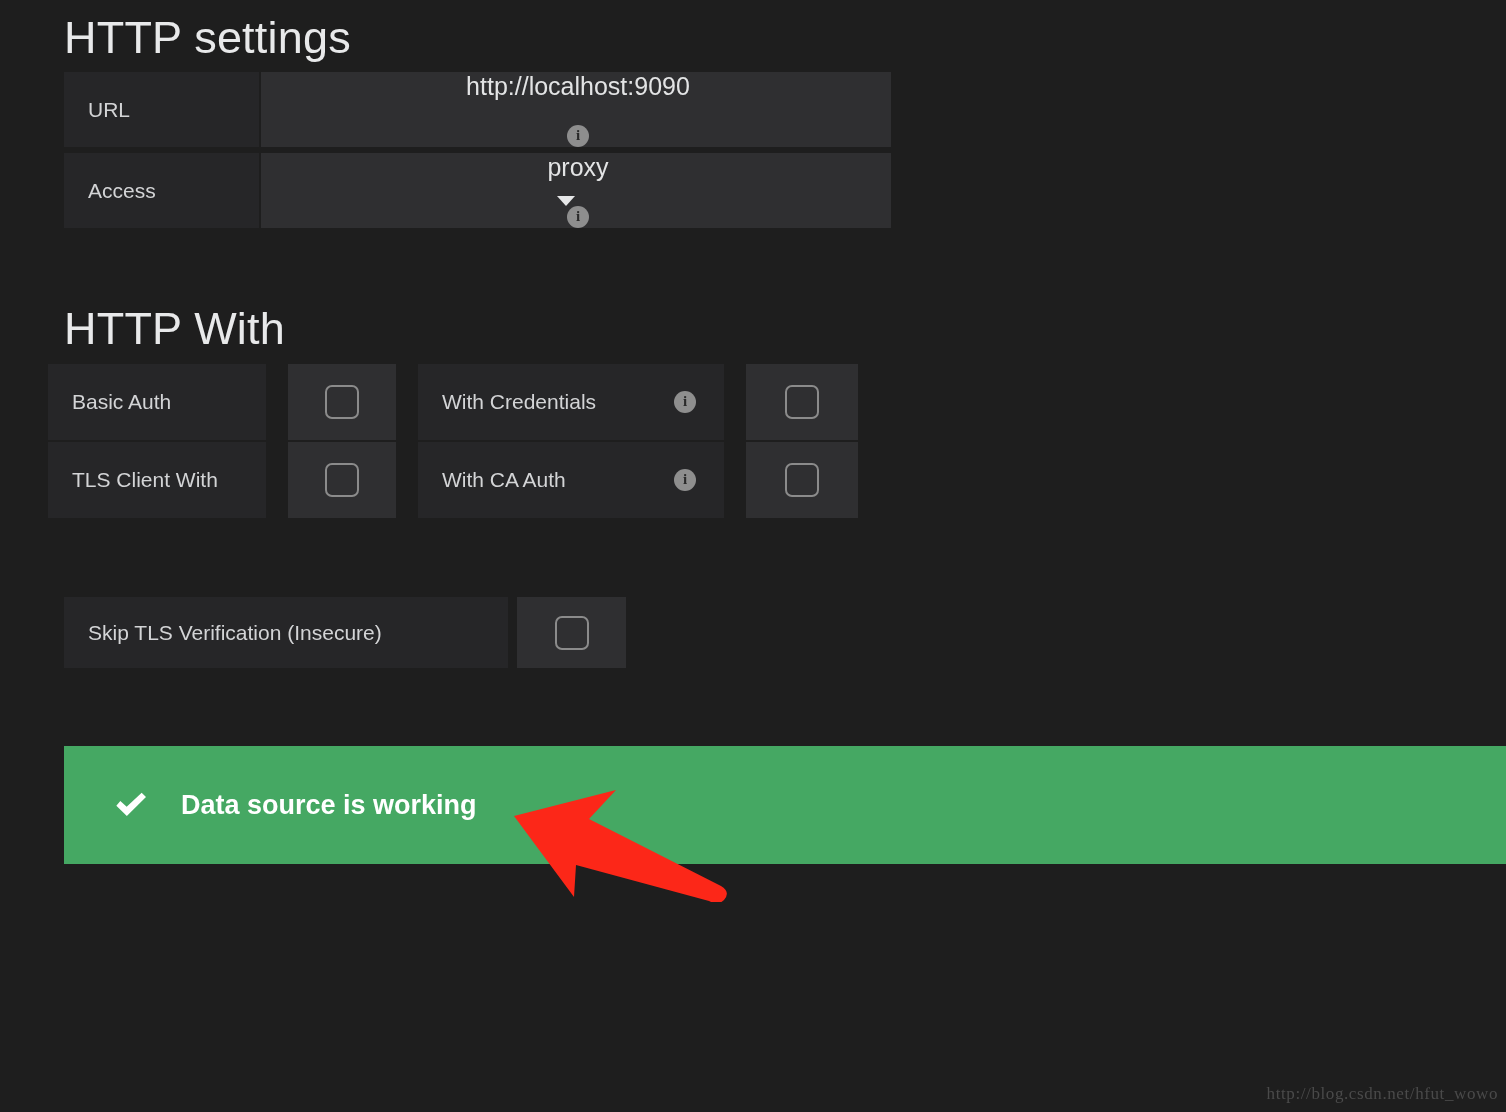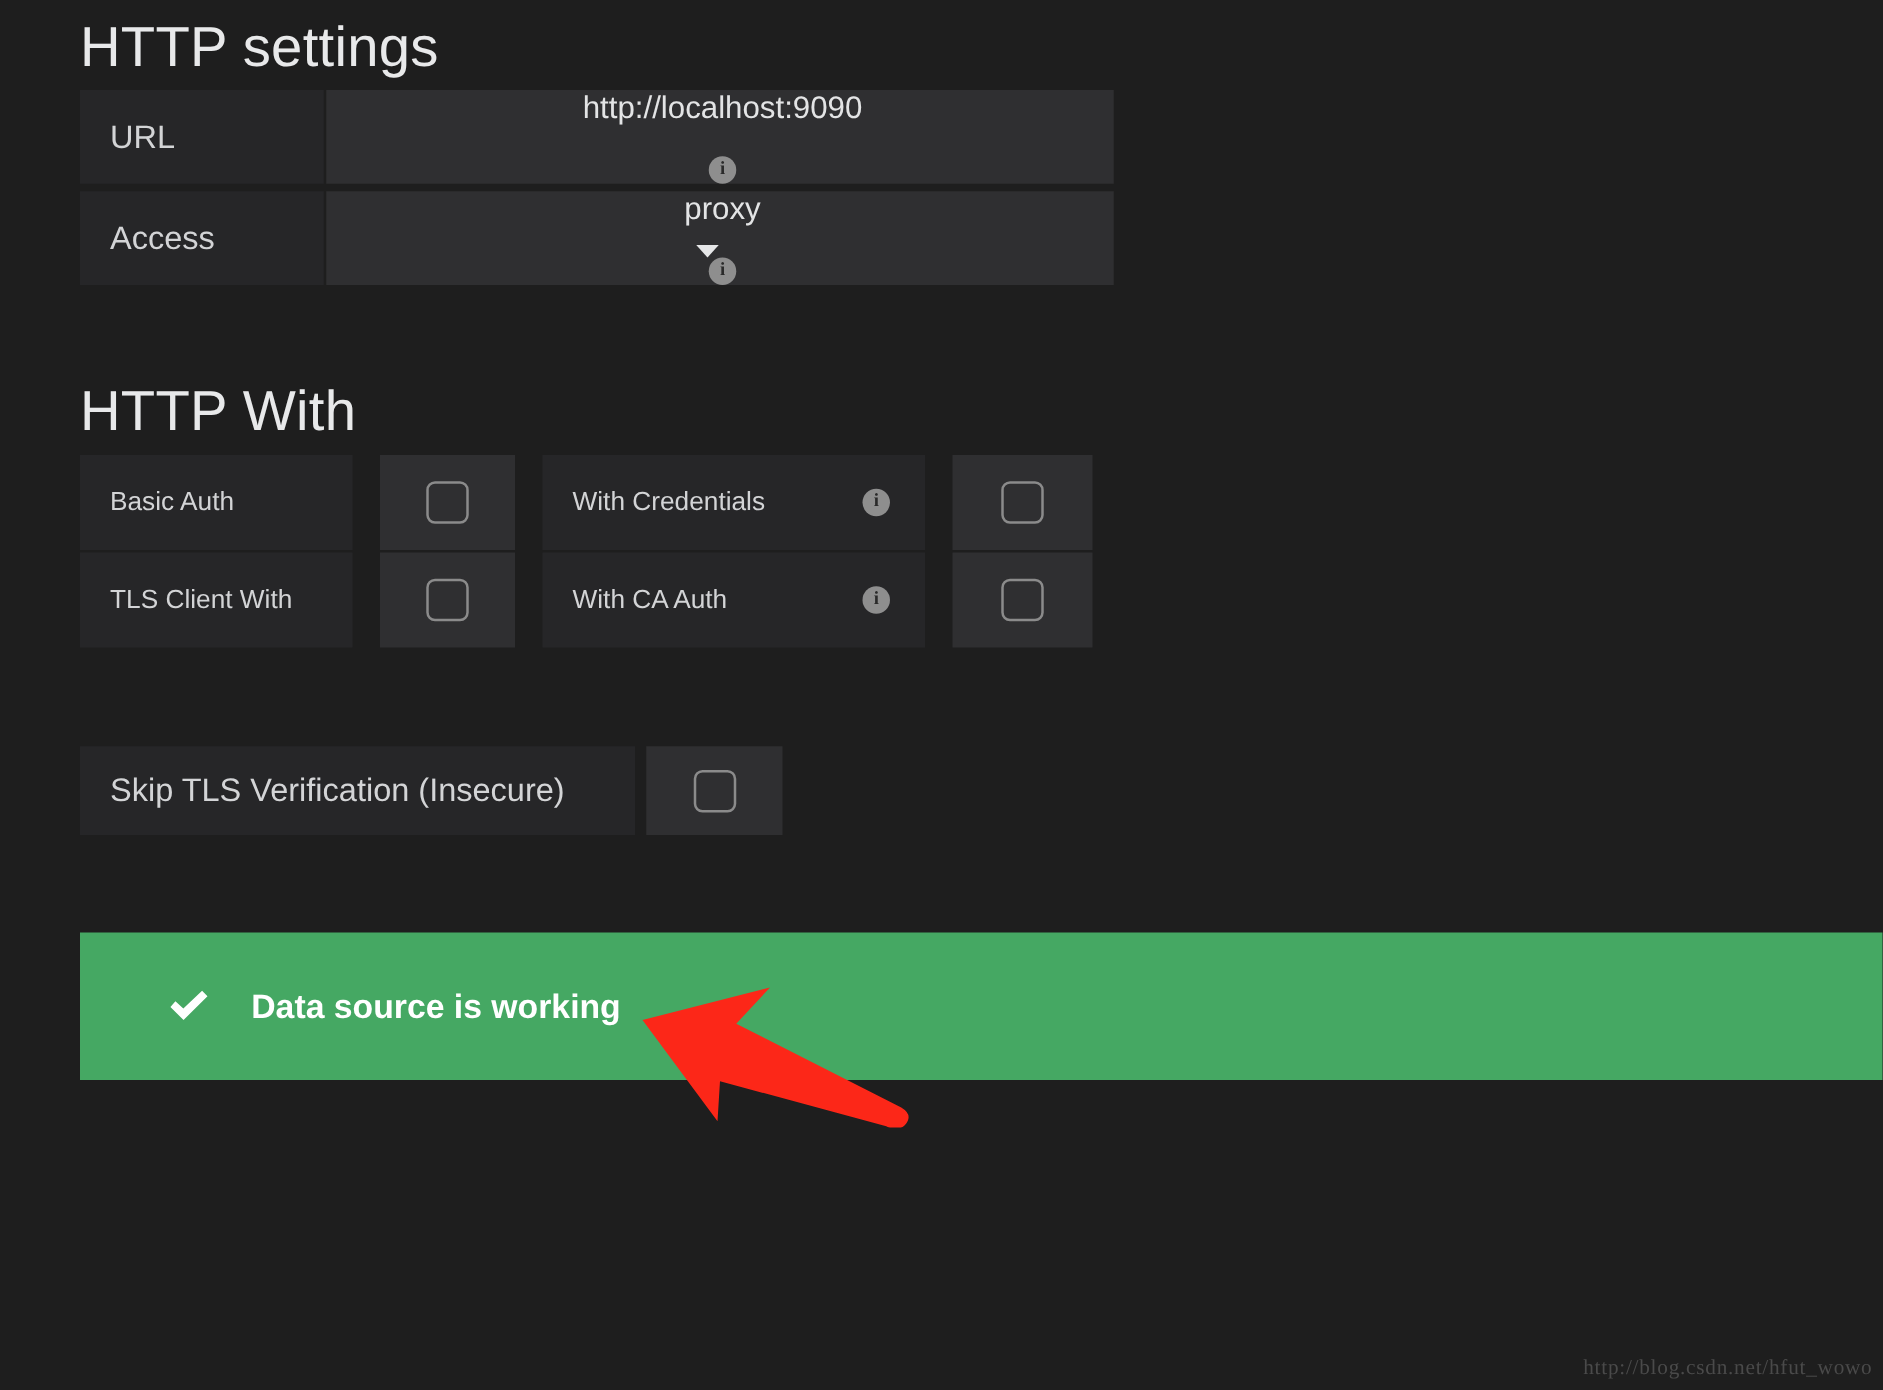--- a/index.html
+++ b/index.html
@@ -36,21 +36,21 @@
   .field-row {
     position: absolute;
     display: flex;
     align-items: stretch;
   }
   .label-cell {
     background: #262628;
     display: flex;
     align-items: center;
     padding: 0 24px;
-    font-size: 26px;
+    font-size: 21px;
     color: #d3d4d6;
     font-weight: 400;
     white-space: nowrap;
   }
   .input-cell {
     background: #2f2f31;
     display: flex;
     align-items: center;
     padding: 0 18px 0 22px;
     font-size: 25px;
@@ -89,21 +89,21 @@
 
   
   #row-url    { left: 64px; top: 72px;  }
   #row-access { left: 64px; top: 153px; }
   #row-url .label-cell, #row-access .label-cell { width: 195px; height: 75px; box-sizing: border-box; }
   #row-url .input-cell, #row-access .input-cell { width: 630px; height: 75px; box-sizing: border-box; margin-left: 2px; flex-direction: column; }
 
   
   .auth-grid {
     position: absolute;
-    left: 64px;
+    left: 48px;
     top: 364px;
     display: grid;
     grid-template-columns: 218px 108px 306px 112px;
     grid-auto-rows: 76px;
     gap: 2px 22px;
   }
   .auth-grid .label-cell { font-size: 21px; }
   .auth-grid .label-cell.with-info {
     justify-content: space-between;
     padding-right: 28px;
@@ -130,21 +130,21 @@
   
   #status-banner {
     position: absolute;
     left: 64px;
     top: 746px;
     right: 0;
     height: 118px;
     background: #45a863;
     display: flex;
     align-items: center;
-    padding-left: 67px;
+    padding-left: 47px;
     box-sizing: border-box;
   }
   .check-mark {
     width: 40px; height: 40px;
     flex: none;
     margin-right: 30px;
   }
   #status-text {
     font-size: 27px;
     font-weight: bold;

